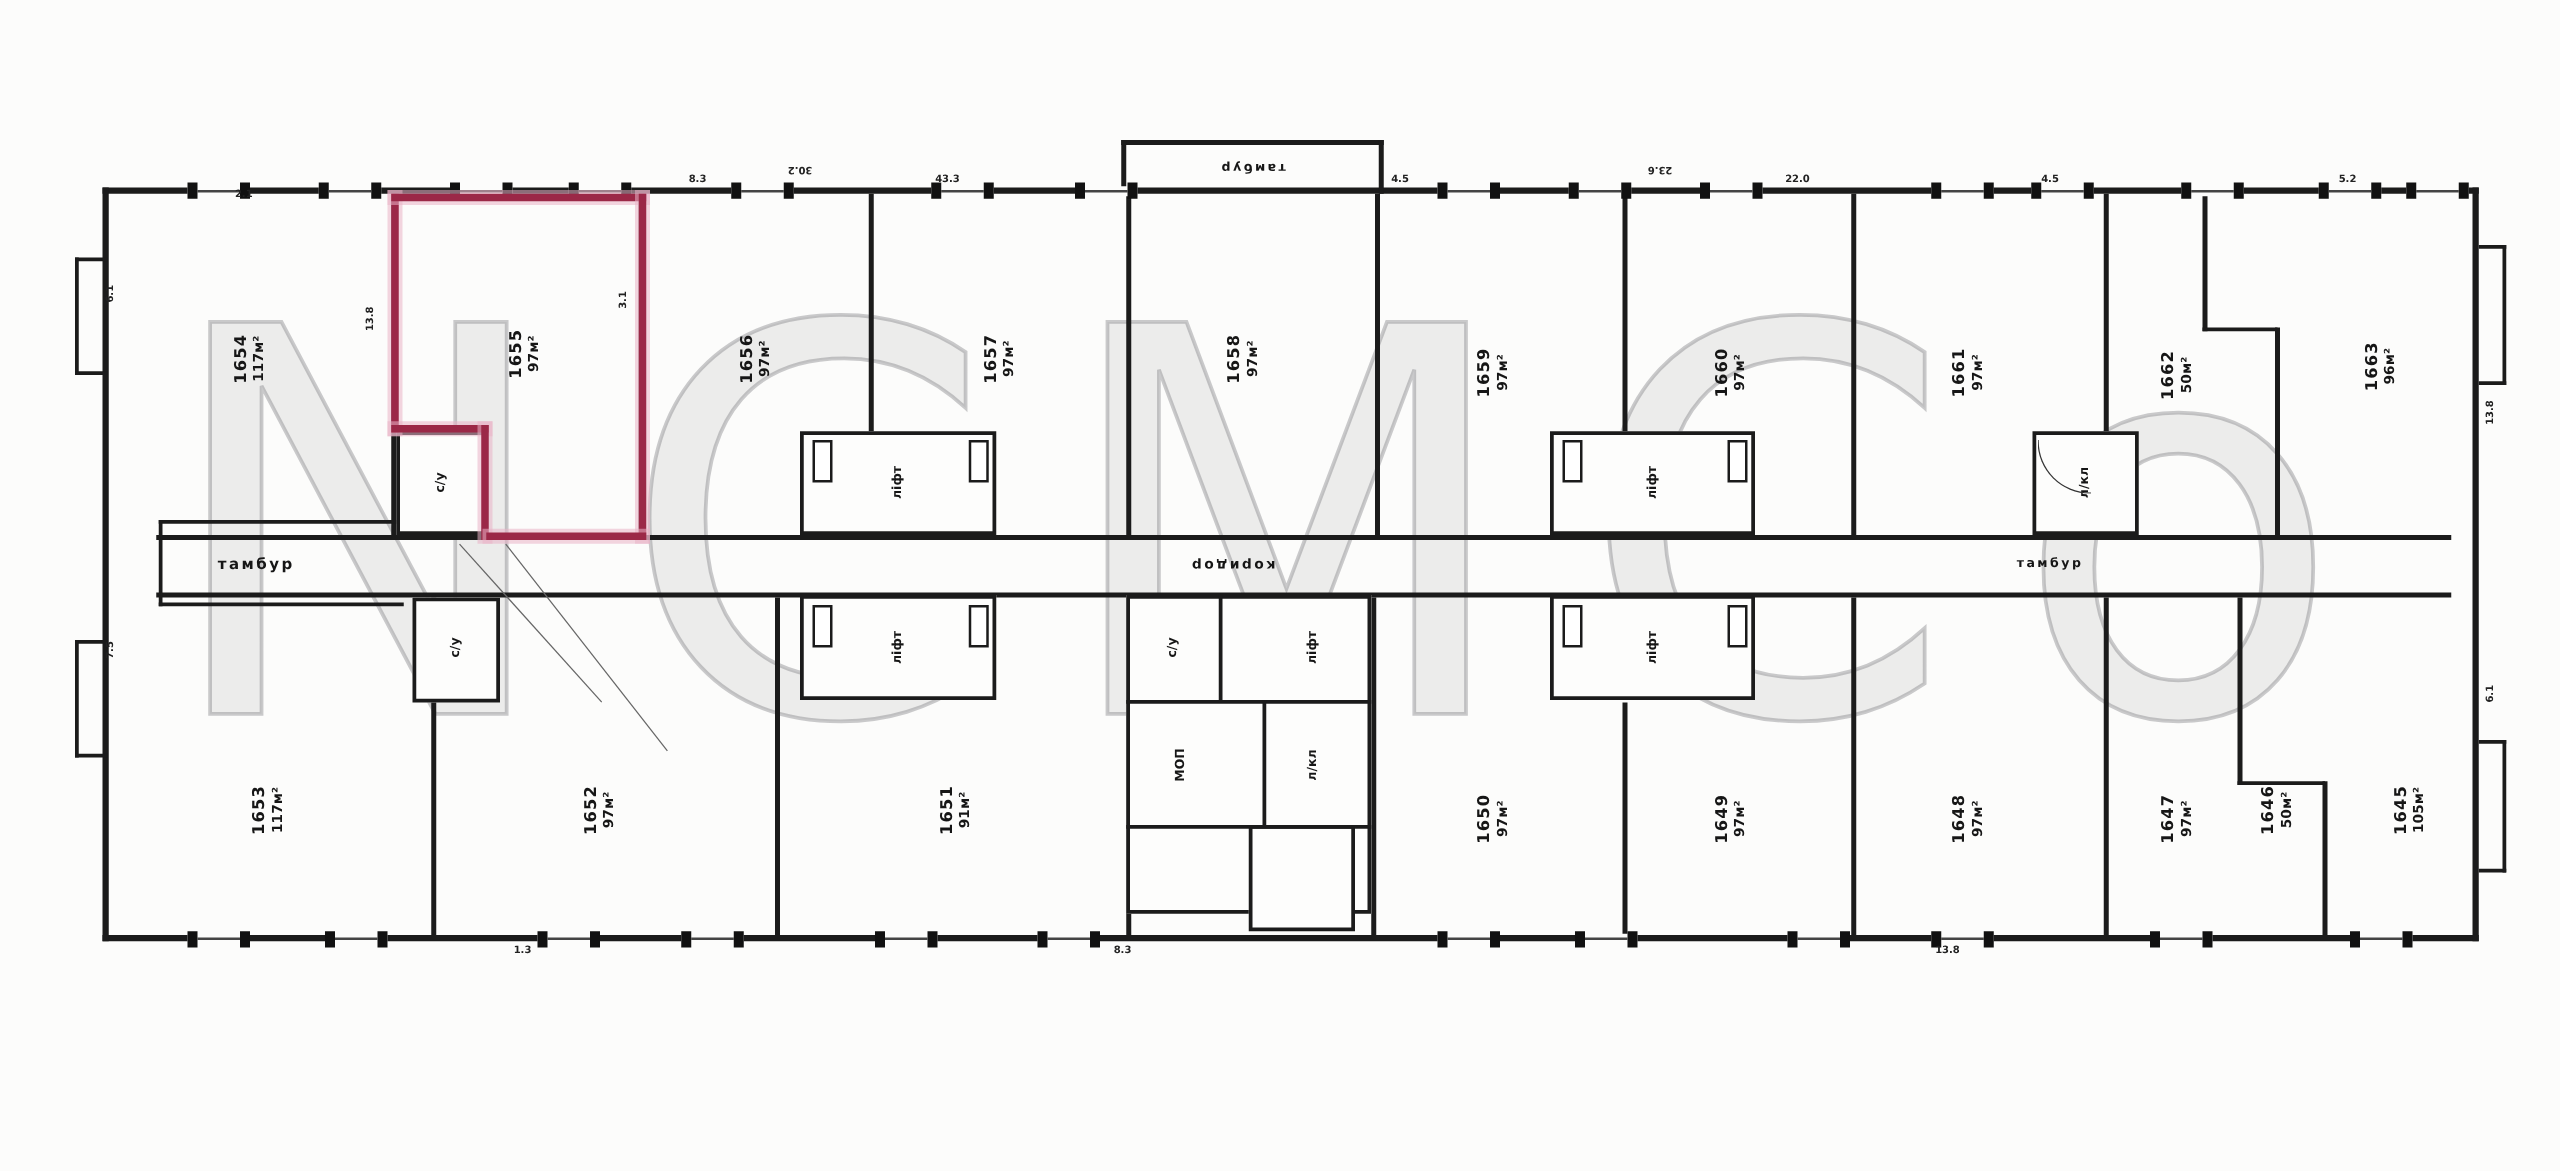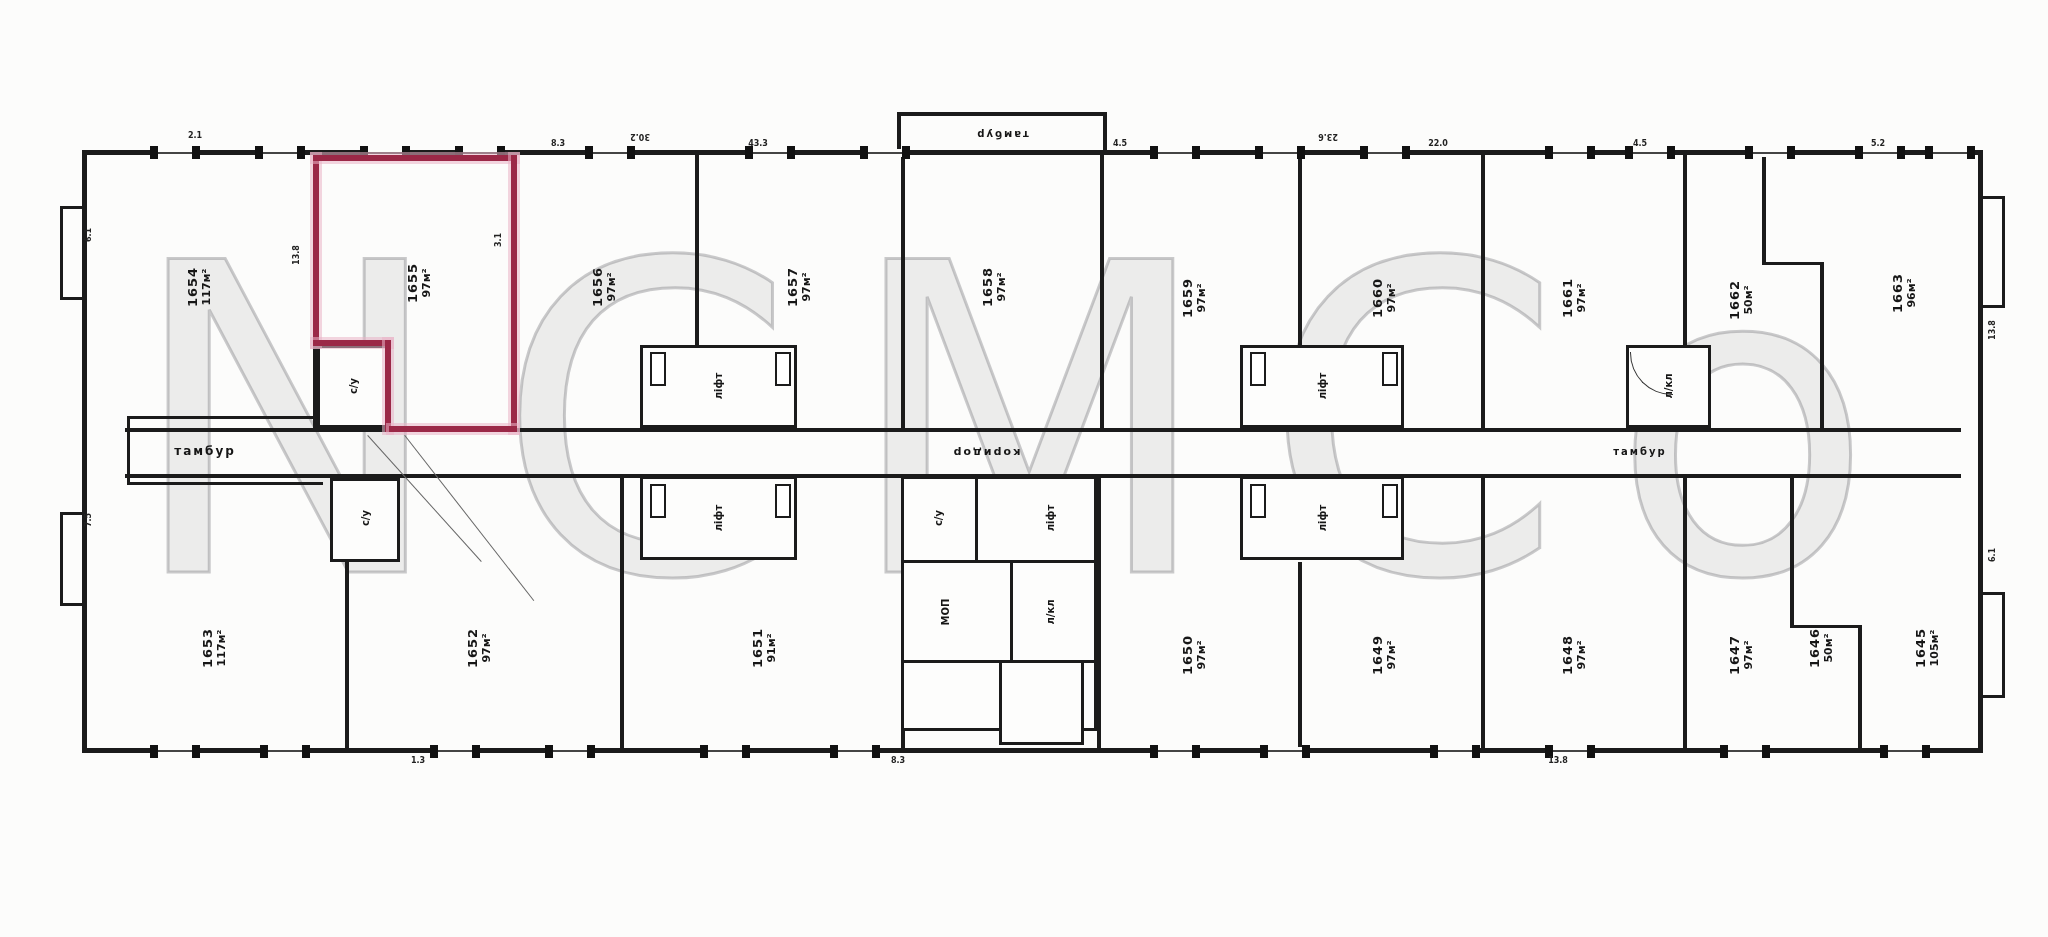--- a/index.html
+++ b/index.html
@@ -321,21 +321,21 @@
   <div class="slab" style="left:353px;top:386px">с/у</div>
   <div class="slab" style="left:365px;top:518px">с/у</div>
   <div class="slab" style="left:938px;top:518px">с/у</div>
   <div class="slab" style="left:1050px;top:518px">ліфт</div>
   <div class="slab" style="left:945px;top:612px">МОП</div>
   <div class="slab" style="left:1050px;top:612px">л/кл</div>
 
   <div class="dim dimr" style="left:88px;top:235px">6.1</div>
   <div class="dim dimr" style="left:296px;top:255px">13.8</div>
   <div class="dim dimr" style="left:498px;top:240px">3.1</div>
-  <div class="dim" style="left:195px;top:135px">2.1</div>
+  <div class="dim" style="left:195px;top:155px">2.1</div>
   <div class="dim" style="left:558px;top:143px">8.3</div>
   <div class="dim" style="left:758px;top:143px">43.3</div>
   <div class="dim" style="left:1120px;top:143px">4.5</div>
   <div class="dim" style="left:1438px;top:143px">22.0</div>
   <div class="dim" style="left:1640px;top:143px">4.5</div>
   <div class="dim" style="left:1878px;top:143px">5.2</div>
   <div class="dim dimr" style="left:88px;top:520px">7.5</div>
   <div class="dim dimr" style="left:1992px;top:330px">13.8</div>
   <div class="dim dimr" style="left:1992px;top:555px">6.1</div>
   <div class="dim" style="left:418px;top:760px">1.3</div>

